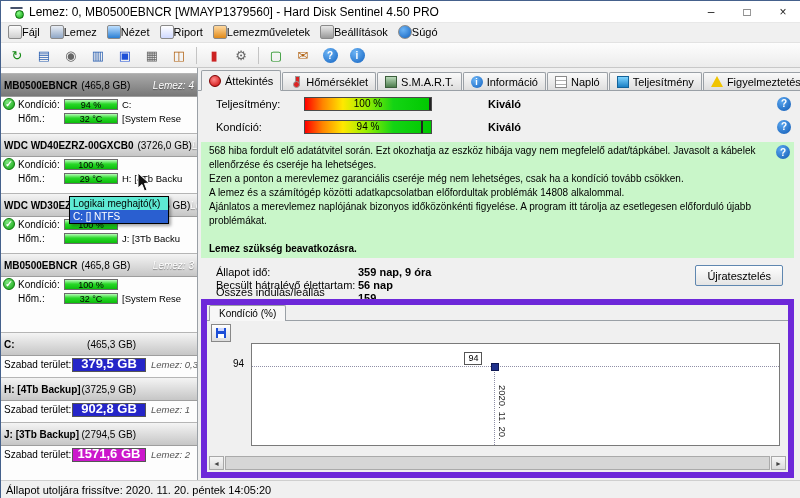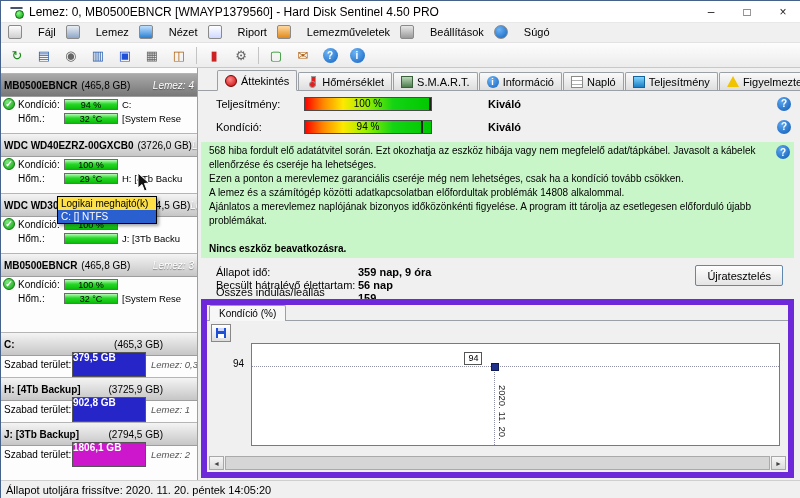--- a/index.html
+++ b/index.html
@@ -10,21 +10,21 @@
   .titlebar{height:21px;background:#ffffff;display:flex;align-items:center;padding-left:8px;border-bottom:1px solid #e8e8e8;}
   .app-icon{width:15px;height:15px;position:relative;margin-right:5px;flex:none;}
   .app-icon .disk{position:absolute;inset:3px 1px 3px 1px;background:linear-gradient(#dfe5ee,#7e8aa0);border:1px solid #47526b;border-radius:2px;}
   .app-icon .led{position:absolute;right:0;bottom:0;width:7px;height:7px;border-radius:50%;background:radial-gradient(circle at 35% 30%,#8cff8c,#0a9c0a);border:1px solid #066a06;}
   .title-text{font-size:12px;white-space:nowrap;}
   .win-controls{margin-left:auto;display:flex;height:100%;}
   .win-btn{width:36px;height:100%;display:flex;align-items:center;justify-content:center;font-size:12px;color:#222;cursor:default;}
 
   
   .menubar{height:19px;display:flex;align-items:center;background:#f0f0f0;padding-left:3px;}
-  .menu-item{display:flex;align-items:center;gap:16px;padding:1px 6px 2px 4px;cursor:default;}
+  .menu-item{display:flex;align-items:center;gap:0;padding:1px 6px 2px 4px;cursor:default;}
   .menu-ico{width:12px;height:12px;border-radius:2px;flex:none;border:1px solid #8a8a8a;}
   .menu-item:nth-child(1) .menu-ico{background:linear-gradient(#fdfdfd,#cfcfcf);}
   .menu-item:nth-child(2) .menu-ico{background:linear-gradient(#e9eef5,#8fa7c6);}
   .menu-item:nth-child(3) .menu-ico{background:linear-gradient(#bfe0ff,#2a7fd4);}
   .menu-item:nth-child(4) .menu-ico{background:linear-gradient(#ffffff,#cfd9ff);}
   .menu-item:nth-child(5) .menu-ico{background:linear-gradient(#ffd9a0,#e08a1a);}
   .menu-item:nth-child(6) .menu-ico{background:linear-gradient(#e8e8e8,#9a9a9a);}
   .menu-item:nth-child(7) .menu-ico{background:radial-gradient(circle at 35% 30%,#6cb4f5,#1262c0);border-radius:50%;}
 
   
@@ -49,33 +49,33 @@
   .s-row{height:14px;display:flex;align-items:center;font-size:10px;white-space:nowrap;padding-left:2px;}
   .ico-cell{width:15px;flex:none;display:flex;align-items:center;}
   .ok-ico{width:12px;height:12px;border-radius:50%;background:radial-gradient(circle at 35% 30%,#7ee87e,#12a312);border:1px solid #0c7a0c;color:#fff;font-size:9px;line-height:11px;text-align:center;font-weight:bold;box-sizing:border-box;}
   .s-row .rl{width:46px;flex:none;}
   .bar{width:54px;height:11px;flex:none;border:1px solid #6b6b6b;background:linear-gradient(#b7fcb7 0%,#28d828 45%,#0bbd0b 100%);font-size:9px;line-height:10px;text-align:center;color:#000;box-sizing:border-box;}
   .s-row .rr{margin-left:4px;font-size:9.5px;overflow:hidden;}
   .disk{margin-bottom:8px;}
 
   .volumes{margin-top:27px;}
   .vol{margin-bottom:5px;}
-  .vol .sz{margin-left:auto;margin-right:31px;}
+  .vol .sz{margin-left:auto;margin-right:58px;}
   .v-row{height:15px;display:flex;align-items:center;font-size:10px;padding:1px 2px 0 3px;white-space:nowrap;}
   .v-row .rl{width:68px;flex:none;}
-  .vbar{width:74px;height:25px;flex:none;border:1px solid #555;color:#fff;font-size:10px;line-height:10px;font-weight:bold;box-sizing:border-box;}
+  .vbar{width:74px;height:14px;flex:none;border:1px solid #555;color:#fff;font-size:13px;line-height:10px;text-align:center;font-weight:bold;box-sizing:border-box;}
   .v-row .ref{margin-left:5px;font-style:italic;color:#555;font-size:9.5px;}
 
-  .tooltip{position:absolute;left:56px;top:128px;width:98px;background:#fde047;border:1px solid #000;z-index:30;box-shadow:2px 2px 3px rgba(0,0,0,.35);}
+  .tooltip{position:absolute;left:68px;top:128px;width:98px;background:#5eead4;border:1px solid #000;z-index:30;box-shadow:2px 2px 3px rgba(0,0,0,.35);}
   .tooltip .t-title{font-size:10px;padding:1px 3px;}
   .tooltip .t-item{font-size:10px;padding:1px 3px;background:#2a5fd0;color:#fff;}
   .cursor{position:absolute;left:136px;top:104px;z-index:31;}
 
   
-  .tabbar{display:flex;align-items:flex-end;height:20px;padding:2px 0 0 19px;border-bottom:1px solid #9aa0a6;background:#f0f0f0;}
+  .tabbar{display:flex;align-items:flex-end;height:20px;padding:2px 0 0 3px;border-bottom:1px solid #9aa0a6;background:#f0f0f0;}
   .tab{display:flex;align-items:center;gap:4px;height:17px;padding:0 7px;border:1px solid #9aa0a6;border-bottom:none;background:linear-gradient(#fafafa,#dedede);margin-right:1px;border-radius:2px 2px 0 0;font-size:11px;white-space:nowrap;cursor:default;}
   .tab.sel{background:#f0f0f0;height:19px;border-bottom:1px solid #f0f0f0;margin-bottom:-1px;}
   .ti{width:12px;height:12px;flex:none;position:relative;box-sizing:border-box;}
   .ti-overview{border-radius:50%;background:radial-gradient(circle at 40% 35%,#ff8a8a,#c80000);border:1px solid #7a0000;}
   .ti-temp::before{content:"";position:absolute;left:5px;top:0;width:3px;height:8px;background:#d22;border:1px solid #999;}
   .ti-temp::after{content:"";position:absolute;left:3px;bottom:0;width:7px;height:7px;border-radius:50%;background:#d22;border:1px solid #999;box-sizing:border-box;}
   .ti-smart{background:linear-gradient(#b9d9b9,#4e7d4e);border:1px solid #3b5e3b;}
   .ti-info{border-radius:50%;background:radial-gradient(circle at 35% 30%,#6cb4f5,#1262c0);color:#fff;font-size:9px;font-weight:bold;text-align:center;line-height:12px;}
   .ti-log{background:#fff repeating-linear-gradient(to bottom,transparent 0 3px,#b0b0b0 3px 4px);border:1px solid #8a8a8a;}
   .ti-perf{background:linear-gradient(#7fd4ff,#1b7fc4);border:1px solid #14639a;}
@@ -312,21 +312,21 @@
             <span class="ref">Lemez: 1</span>
           </div>
         </div>
         <div class="vol">
           <div class="hdr">
             <span class="nm">J: [3Tb Backup]</span>
             <span class="sz">(2794,5 GB)</span>
           </div>
           <div class="v-row">
             <span class="rl">Szabad terület:</span>
-            <span class="vbar" style="background: rgb(204, 23, 204);"><span>1806,1 GB</span></span>
+            <span class="vbar" style="background: rgb(204, 23, 204);"><span>1571,6 GB</span></span>
             <span class="ref">Lemez: 2</span>
           </div>
         </div>
       </div>
 
       <div class="tooltip">
         <div class="t-title">Logikai meghajtó(k)</div>
         <div class="t-item">C: [] NTFS</div>
       </div>
       <div class="cursor">
@@ -387,21 +387,21 @@
         </span>
         <span class="rating">Kiváló</span>
         <span class="help-circle">?</span>
       </div>
 
       <div class="msgbox">
         <div>568 hiba fordult elő adatátvitel során. Ezt okozhatja az eszköz hibája vagy nem megfelelő adat/tápkábel. Javasolt a kábelek ellenőrzése és cseréje ha lehetséges.</div>
         <div>Ezen a ponton a merevlemez garanciális cseréje még nem lehetséges, csak ha a kondíció tovább csökken.</div>
         <div>A lemez és a számítógép közötti adatkapcsolatban előfordultak problémák 14808 alkalommal.</div>
         <div>Ajánlatos a merevlemez naplójának bizonyos időközönkénti figyelése. A program itt tárolja az esetlegesen előforduló újabb problémákat.</div>
-        <div class="strong">Nincs eszköz beavatkozásra.</div>
+        <div class="strong">Lemez szükség beavatkozásra.</div>
         <span class="help-circle">?</span>
       </div>
 
       <div class="stats">
         <div class="st-row">
           <span class="sl">Állapot idő:</span>
           <span class="sv">359 nap, 9 óra</span>
         </div>
         <div class="st-row">
           <span class="sl">Becsült hátralévő élettartam:</span>

